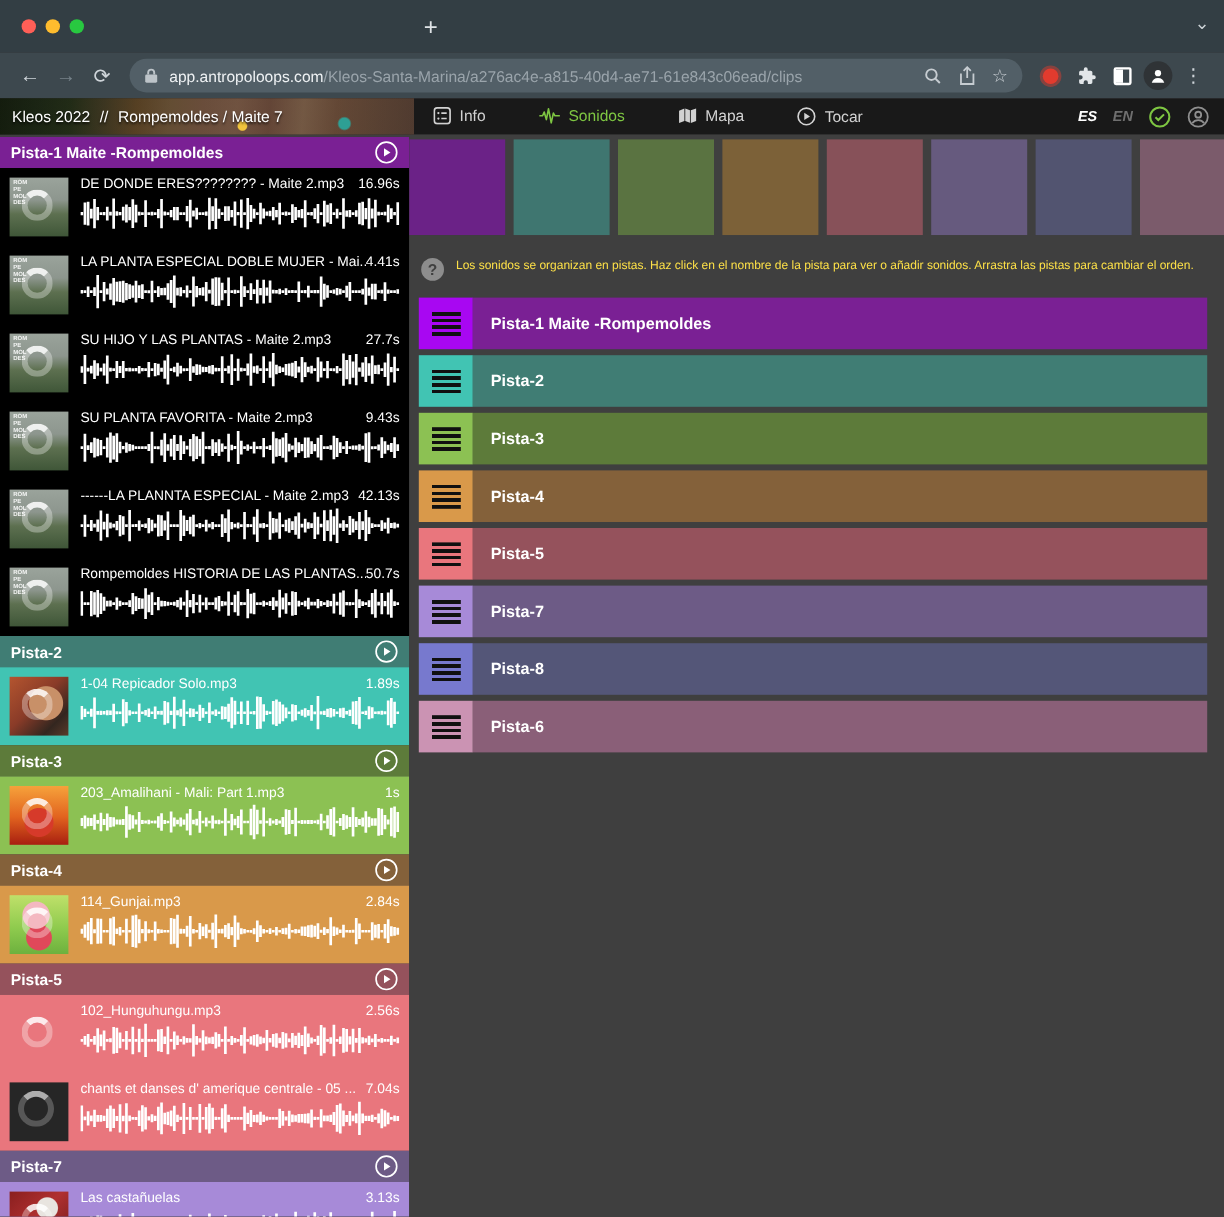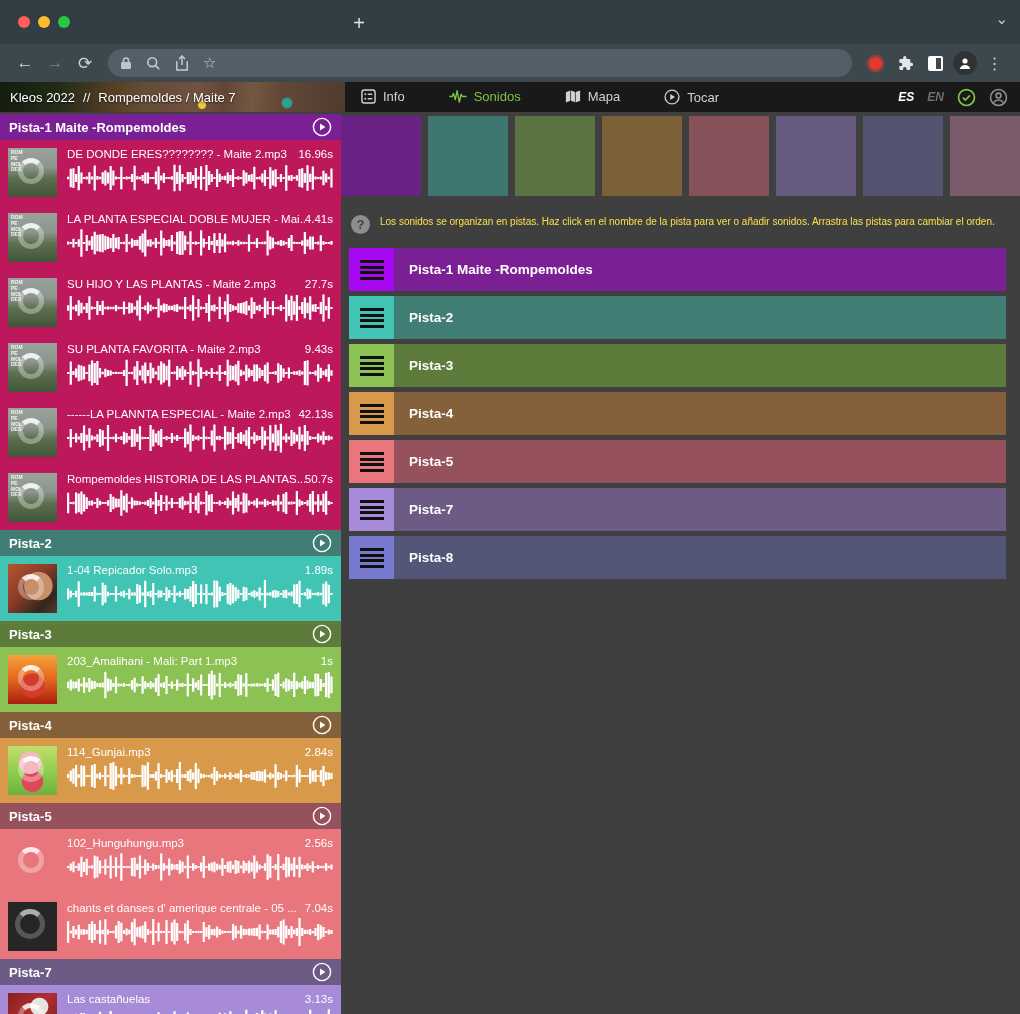--- a/index.html
+++ b/index.html
@@ -119,20 +119,21 @@
 
 <div class="toolbar">
   <span class="navbtn">←</span>
   <span class="navbtn disabled">→</span>
   <span class="navbtn">⟳</span>
   <div class="omnibox">
     <svg class="ic" width="12" height="14" viewBox="0 0 12 14">
       <rect x="1" y="6" width="10" height="7" rx="1.2" fill="#bdc4c9"></rect>
       <path d="M3.5 6V4.5a2.5 2.5 0 0 1 5 0V6" fill="none" stroke="#bdc4c9" stroke-width="1.6"></path>
     </svg>
+    <span class="urltext" style="margin-left:9px;"><span class="domain">app.antropoloops.com</span><span class="path">/Kleos-Santa-Marina/a276ac4e-a815-40d4-ae71-61e843c06ead/clips</span></span>
     <span class="boxicon">
       <svg class="ic" width="15" height="15" viewBox="0 0 15 15">
           <circle cx="6.2" cy="6.2" r="4.4" fill="none" stroke="#c6ccd1" stroke-width="1.6"></circle>
           <line x1="9.6" y1="9.6" x2="13.2" y2="13.2" stroke="#c6ccd1" stroke-width="1.6"></line>
         </svg>
     </span>
     <span class="boxicon">
       <svg class="ic" width="14" height="16" viewBox="0 0 14 16">
           <path d="M7 1v9" stroke="#c6ccd1" stroke-width="1.5" fill="none"></path>
           <path d="M4 4l3-3 3 3" stroke="#c6ccd1" stroke-width="1.5" fill="none"></path>
@@ -218,21 +219,21 @@
 <div class="content">
   <div class="sidebar" id="sidebar">
       <div class="track-section">
         <div class="section-header" style="background: rgb(122, 32, 148);">
           <span>Pista-1 Maite -Rompemoldes</span>
           <svg width="20" height="20" viewBox="0 0 20 20">
             <circle cx="10" cy="10" r="8.6" fill="none" stroke="#fff" stroke-width="1.4"></circle>
             <path d="M8 6.6 13.4 10 8 13.4z" fill="#fff"></path>
           </svg>
         </div>
-        <div style="background: #be185d;">
+        <div style="background: #000000;">
           <div class="clip">
             <div class="thumb thumb-plants">
               <span class="ttext">ROM
 PE
 MOL
 DES</span>
               <span class="spinner"></span>
             </div>
             <div class="clip-body">
               <div class="clip-top">
@@ -541,15 +542,23 @@
           </div>
         </div>
         <div class="trow">
           <div class="row-handle" style="background: rgb(119, 121, 206);">
             <span class="grip"></span>
           </div>
           <div class="row-bar" style="background: rgb(84, 86, 120);">
             <span>Pista-8</span>
           </div>
         </div>
+        <div class="trow">
+          <div class="row-handle" style="background: rgb(203, 147, 179);">
+            <span class="grip"></span>
+          </div>
+          <div class="row-bar" style="background: rgb(138, 95, 120);">
+            <span>Pista-6</span>
+          </div>
+        </div>
       </div>
   </div>
 </div>
 
 </body></html>

